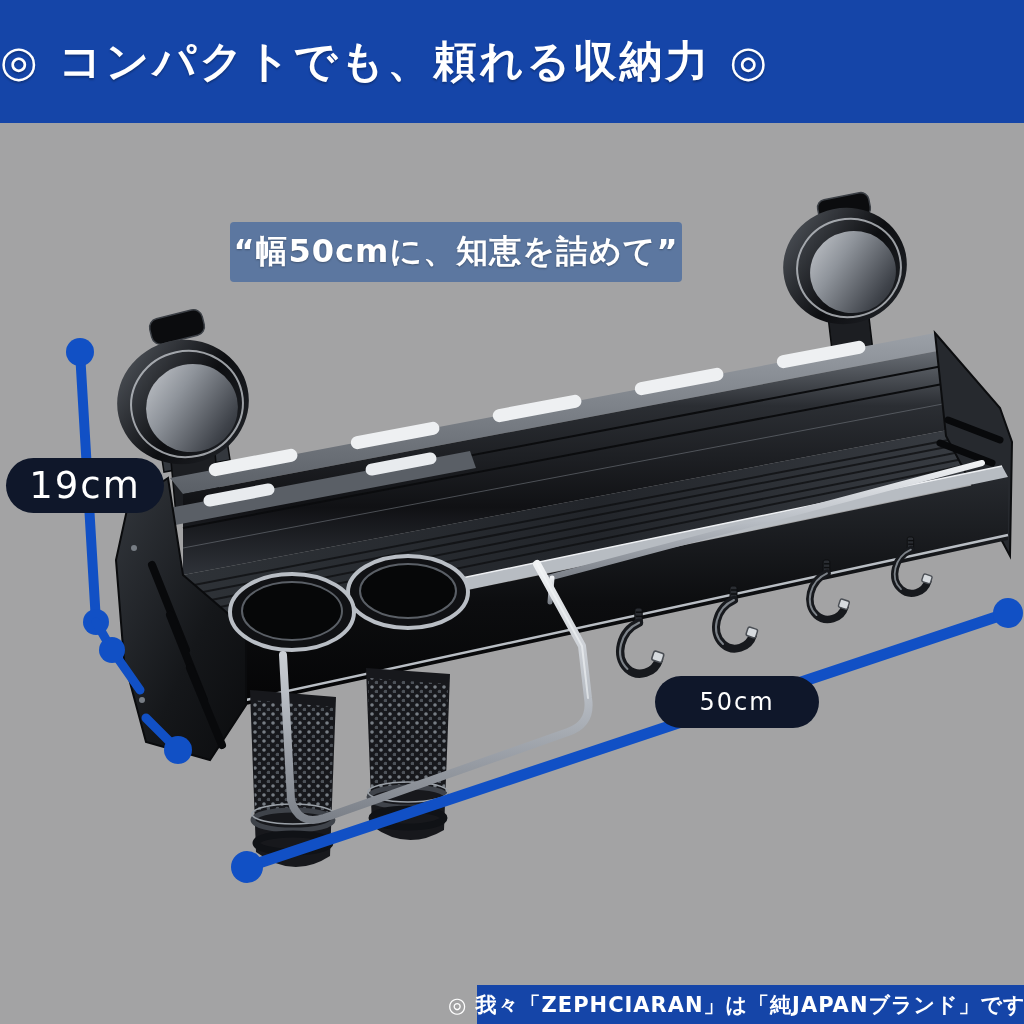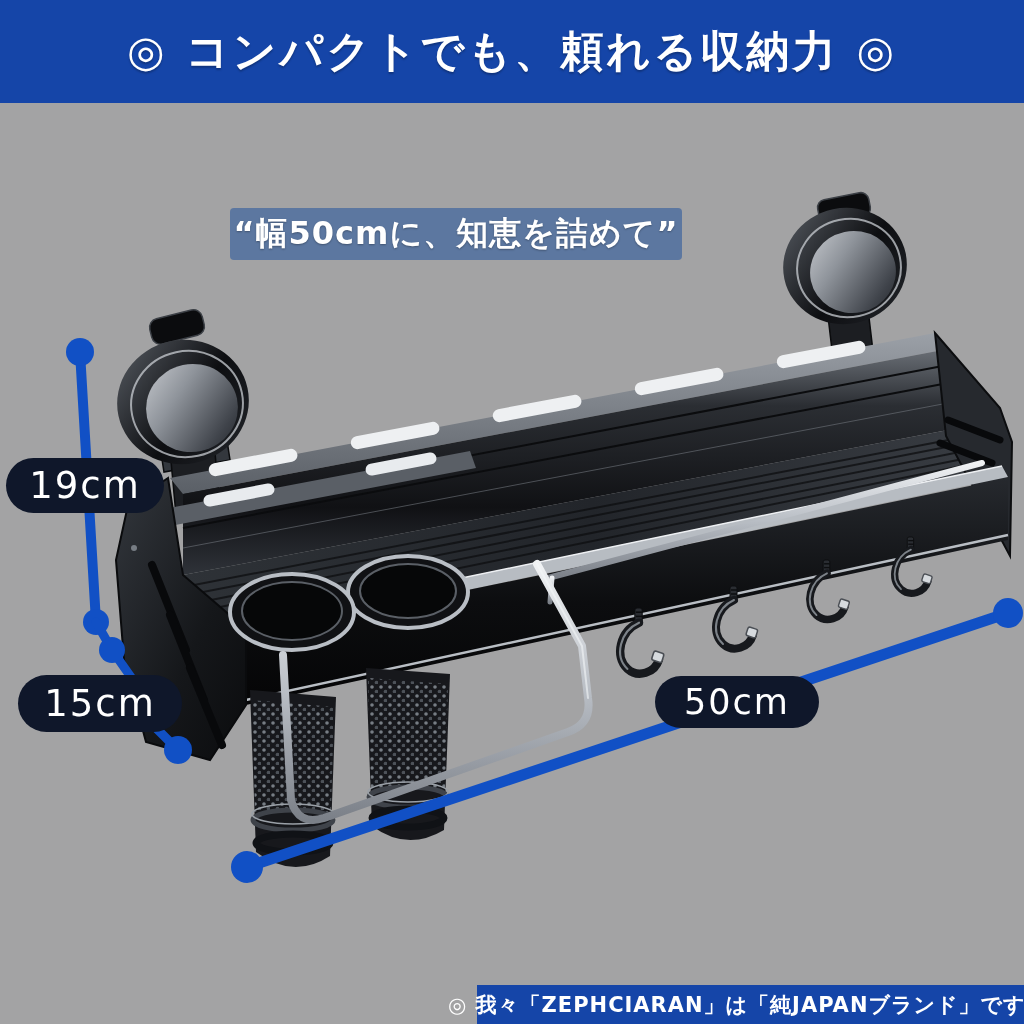--- a/index.html
+++ b/index.html
@@ -3,53 +3,53 @@
 <meta charset="utf-8">
 <style>
   html,body{margin:0;padding:0;background:#888;}
   .stage{
     position:relative;width:1024px;height:1024px;overflow:hidden;
     background:#a3a3a4;
     font-family:"DejaVu Sans",sans-serif;
   }
   
   .top-banner{
-    position:absolute;left:0;top:0;width:1024px;height:103px;z-index:10;
-    background:#1545a8;display:flex;align-items:center;justify-content:center;
+    position:absolute;left:0;top:0;width:1024px;height:123px;z-index:10;
+    background:#1545a8;display:flex;align-items:center;justify-content:flex-start;
   }
   .top-banner span{
     color:#fff;font-size:43px;font-weight:bold;letter-spacing:3px;
     text-shadow:0 2px 2px rgba(0,0,0,.25);white-space:nowrap;
   }
   .bottom-banner{
     position:absolute;right:0;bottom:0;width:547px;height:39px;z-index:10;
     background:#1545a8;display:flex;align-items:center;justify-content:center;
   }
   .bottom-banner span{
     color:#fff;font-size:21px;font-weight:bold;letter-spacing:1px;white-space:nowrap;
   }
   
   .caption{
-    position:absolute;left:230px;top:208px;width:452px;height:52px;z-index:6;
+    position:absolute;left:230px;top:222px;width:452px;height:60px;z-index:6;
     background:rgba(86,115,160,0.92);border-radius:4px;
     display:flex;align-items:center;justify-content:center;text-align:center;
   }
   .caption span{
     color:#fff;font-size:32px;font-weight:bold;letter-spacing:1px;white-space:nowrap;
     text-shadow:0 1px 2px rgba(0,0,0,.3);
   }
   
   .pill{
     position:absolute;z-index:6;background:#0f172a;border-radius:30px;
     display:flex;align-items:center;justify-content:center;
     color:#fff;letter-spacing:2px;font-weight:400;
   }
   .pill-19{left:6px;top:458px;width:158px;height:55px;font-size:37px;}
   .pill-15{left:18px;top:675px;width:164px;height:57px;font-size:37px;}
-  .pill-50{left:655px;top:676px;width:164px;height:52px;font-size:35px;justify-content:center;}
+  .pill-50{left:655px;top:676px;width:164px;height:52px;font-size:24px;justify-content:center;}
   svg.layer{position:absolute;left:0;top:0;z-index:2;}
   svg.dims{z-index:5;}
 </style>
 </head>
 <body>
 
 <div class="stage">
 
   <svg class="layer" width="1024" height="1024" viewBox="0 0 1024 1024">
     <defs>
@@ -253,23 +253,20 @@
     <span>◎  コンパクトでも、頼れる収納力  ◎</span>
   </div>
 
   <div class="caption">
     <span>“幅50cmに、知恵を詰めて”</span>
   </div>
 
   <div class="pill pill-19">
     <span>19cm</span>
   </div>
-  <div class="pill pill-15">
-    <span>15cm</span>
-  </div>
   <div class="pill pill-50">
     <span>50cm</span>
   </div>
 
   <div class="bottom-banner">
     <span>◎ 我々「ZEPHCIARAN」は「純JAPANブランド」です ◎</span>
   </div>
 
 </div>
 

